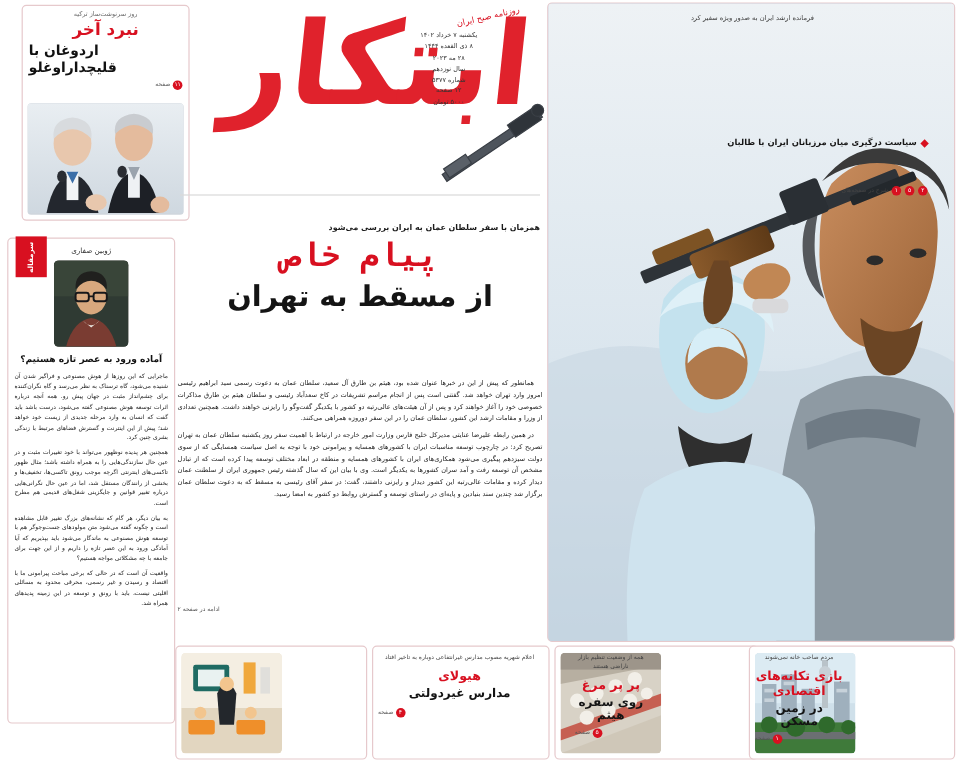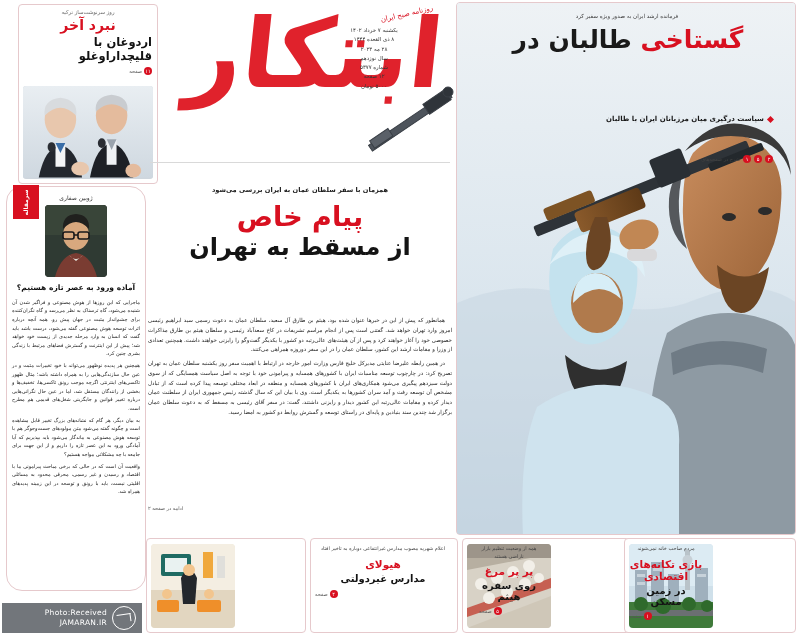--- a/index.html
+++ b/index.html
@@ -9,49 +9,49 @@
 
   
   .box{position:absolute;box-sizing:border-box;}
   .rtl{direction:rtl;text-align:right;}
   .ctr{text-align:center;}
 
   
   #turkey-box{left:6px;top:4px;width:140px;height:180px;border:1px solid #e6c9cc;border-radius:4px;background:#fff;padding:4px 5px;margin-left:12px;}
   #turkey-kicker{font-size:5.4px;color:#6a6a6a;text-align:center;letter-spacing:.2px;}
   #turkey-title{font-size:14px;font-weight:bold;color:#d81020;text-align:center;margin-top:3px;line-height:1.1;}
-  #turkey-sub{font-size:11.5px;font-weight:bold;color:#111;text-align:right;margin-top:3px;line-height:1.15;}
+  #turkey-sub{font-size:11.5px;font-weight:bold;color:#111;text-align:left;margin-top:3px;line-height:1.15;}
   .pg-ref{display:flex;align-items:center;justify-content:flex-start;gap:2px;margin-top:4px;font-size:5px;color:#555;}
   .pg-dot{display:inline-block;width:8px;height:8px;border-radius:50%;background:#d81020;color:#fff;font-size:5px;line-height:8px;text-align:center;}
   #turkey-photo{position:absolute;left:4px;right:4px;bottom:4px;height:93px;border-radius:3px;overflow:hidden;background:#cfd6dd;}
 
   
   .ph{position:absolute;inset:0;}
 
   
   #masthead{left:150px;top:0;width:300px;height:185px;}
   #logo-word{position:absolute;right:8px;top:6px;width:260px;height:150px;color:#e0222c;font-size:96px;font-weight:bold;line-height:1;text-align:center;font-family:"DejaVu Sans",sans-serif;transform:skewX(-6deg);}
   #logo-tag{position:absolute;right:16px;top:10px;font-size:7px;color:#d81020;transform:rotate(-13deg);white-space:nowrap;}
   #masthead-rule{position:absolute;left:0;right:0;bottom:22px;height:1px;background:#d9d9d9;}
 
   #datecol{left:345px;top:26px;width:58px;font-size:5.4px;line-height:1.72;color:#333;text-align:center;}
 
   
   #lead{left:150px;top:186px;width:300px;}
-  #lead-kicker{font-size:6.6px;font-weight:bold;color:#1b1b1b;text-align:center;}
-  #lead-t1{font-size:27px;font-weight:bold;color:#d81020;text-align:center;line-height:1.15;margin-top:7px;}
+  #lead-kicker{font-size:6.6px;font-weight:bold;color:#1b1b1b;}
+  #lead-t1{font-size:27px;font-weight:bold;color:#d81020;text-align:center;line-height:1.15;margin-top:7px;font-family:Liberation Mono, monospace;}
   #lead-t2{font-size:24px;font-weight:bold;color:#141414;text-align:center;line-height:1.15;margin-top:2px;}
 
   
   #lead-body{left:148px;top:316px;width:304px;height:200px;font-size:5.5px;line-height:1.78;color:#1d1d1d;text-align:justify;direction:rtl;}
   #lead-body p{margin:0 0 4px 0;text-indent:7px;}
   #lead-more{left:148px;top:505px;width:304px;font-size:5px;color:#555;text-align:left;direction:rtl;}
 
   
-  #edit-col{left:6px;top:186px;width:140px;height:405px;border:1px solid #e6c9cc;border-radius:16px;background:#fff;padding:5px;}
+  #edit-col{left:6px;top:198px;width:140px;height:405px;border:1px solid #e6c9cc;border-radius:4px;background:#fff;padding:5px;}
   #edit-badge{position:absolute;left:6px;top:-2px;width:26px;height:34px;background:#d81020;color:#fff;font-size:6px;font-weight:bold;display:flex;align-items:center;justify-content:center;}
   #edit-badge span{transform:rotate(-90deg);white-space:nowrap;}
   #edit-author{font-size:6px;color:#333;text-align:center;margin-top:2px;}
   #edit-photo{width:62px;height:72px;margin:4px auto 0;border-radius:4px;overflow:hidden;background:#3a3f36;position:relative;}
   #edit-title{font-size:7.6px;font-weight:bold;color:#111;text-align:center;margin-top:6px;line-height:1.3;}
   #edit-body{margin-top:5px;font-size:5px;line-height:1.72;color:#222;text-align:justify;direction:rtl;}
   #edit-body p{margin:0 0 3px 0;}
 
   
   #tal-box{left:456px;top:2px;width:340px;height:533px;border:1px solid #e6c9cc;border-radius:4px;overflow:hidden;background:#cfe0ec;}
@@ -252,22 +252,20 @@
         <rect x="86" y="196" width="52" height="13" rx="3" fill="#7d5324" transform="rotate(-22 112 202)"></rect>
       </g>
 
       <ellipse cx="182" cy="232" rx="20" ry="15" fill="#c18754" transform="rotate(-18 182 232)"></ellipse>
       <rect x="170" y="246" width="30" height="12" rx="5" fill="#d9d9db"></rect>
     </svg>
 
     <div id="tal-kicker">فرمانده ارشد ایران به صدور ویژه سفیر کرد</div>
 
     <div id="tal-h1" class="rtl">
-      <div><span class="w-red">گستاخی</span>
-           <span class="w-blk">طالبان در</span></div>
     </div>
 
     <div id="tal-bullets">
       <div class="tal-bullet">
         <span class="bdot"></span>
         <span>سیاست درگیری میان مرزبانان ایران با طالبان</span>
       </div>
     </div>
 
     <div id="tal-ref">
@@ -375,21 +373,14 @@
       <div class="s-kick">مردم صاحب خانه نمی‌شوند</div>
       <div class="s-t1">بازی تکانه‌های اقتصادی</div>
       <div class="s-t2">در زمین مسکن</div>
       <div class="pg-ref rtl" style="justify-content:flex-end;margin-top:5px">
         <span class="pg-dot">۱</span>
         <span>صفحه</span>
       </div>
     </div>
   </div>
 
-  <div id="credit">
-    <div id="credit-logo"></div>
-    <div id="credit-lines">
-      <div>Photo:Received</div>
-      <div>JAMARAN.IR</div>
-    </div>
-  </div>
 
 </div>
 
 </body></html>

